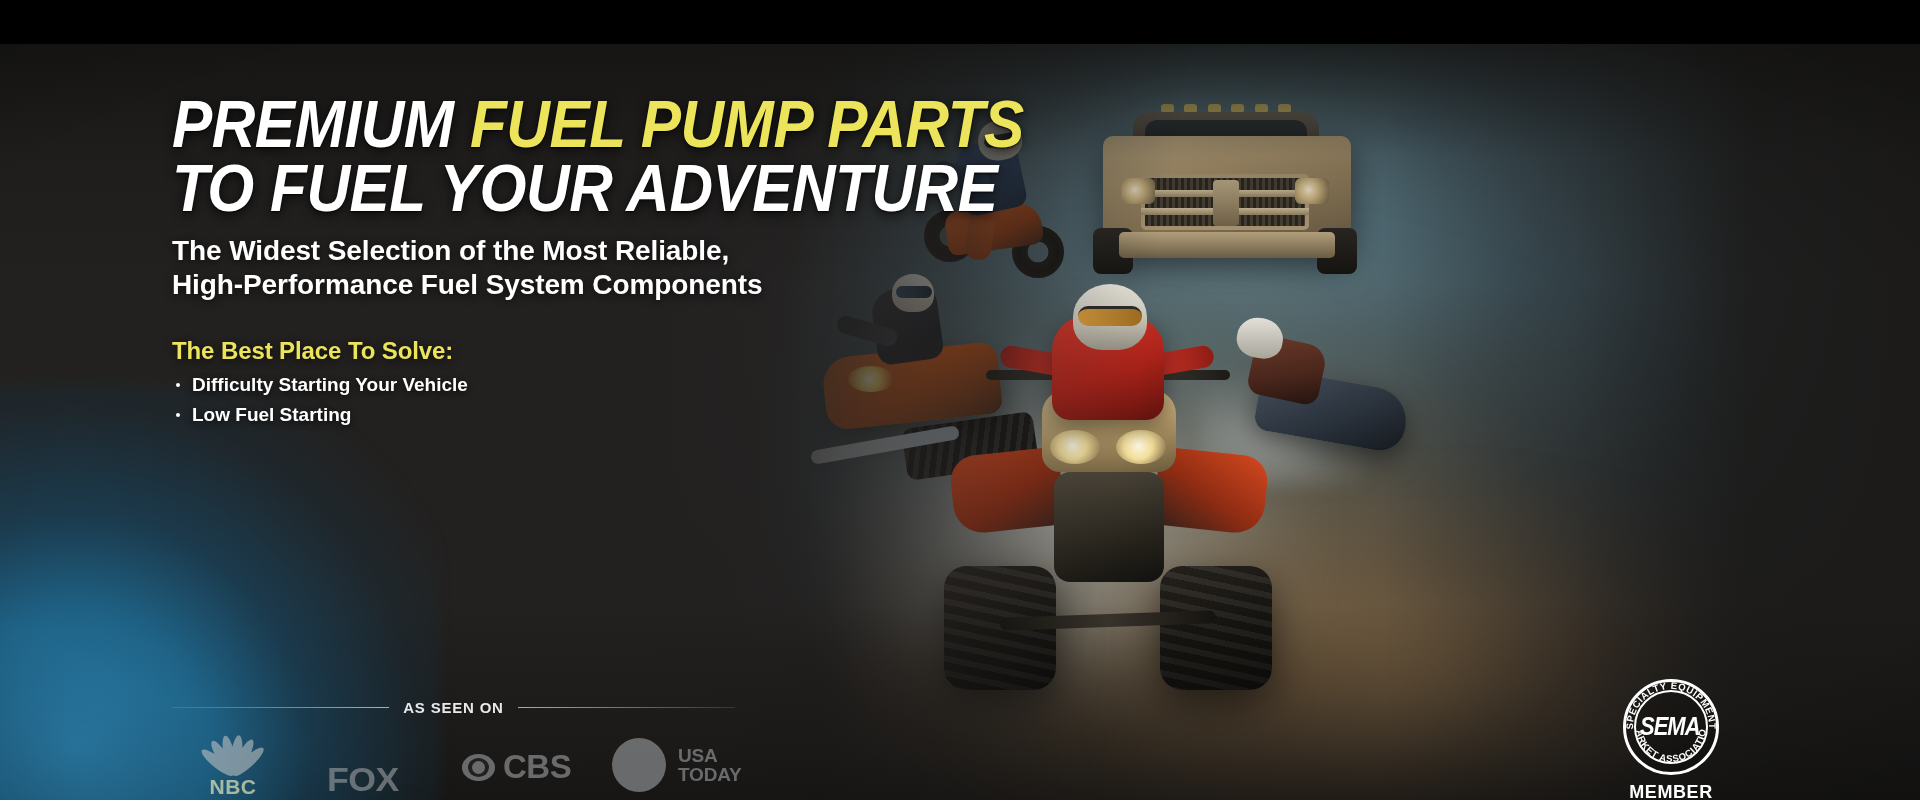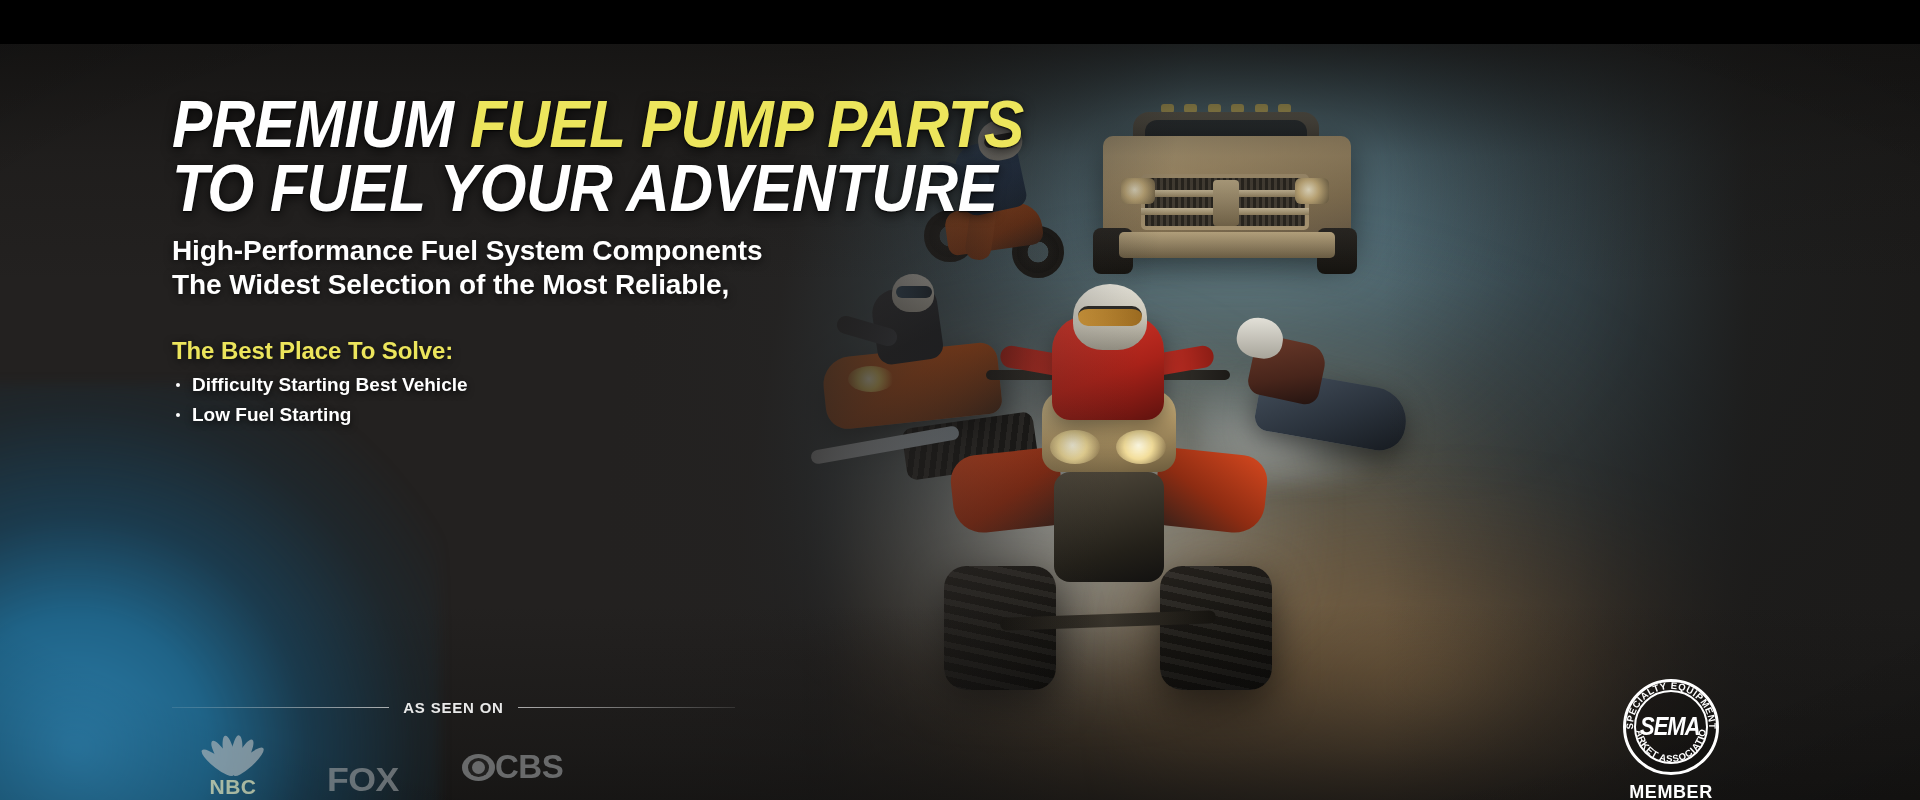--- a/index.html
+++ b/index.html
@@ -352,21 +352,21 @@
     position:absolute; left:0; top:44px; width:74px; text-align:center;
     font-size:21px; font-weight:700; color:#fef9c3; letter-spacing:.5px;
   }
   
   .fox{ left:155px; top:34px; }
   .fox-text{
     font-size:34px; font-weight:700; color:#9a9d9f; letter-spacing:-.5px;
     transform:scaleX(1.05); transform-origin:left center;
   }
   
-  .cbs{ left:290px; top:22px; display:flex; align-items:center; gap:0; }
+  .cbs{ left:290px; top:22px; display:flex; align-items:center; gap:8px; }
   .cbs-eye{
     width:33px; height:27px; border-radius:50%;
     background:#9a9d9f; position:relative;
   }
   .cbs-eye::before{
     content:""; position:absolute; left:6px; top:4px; width:21px; height:19px;
     border-radius:50%; background:#262524;
   }
   .cbs-eye::after{
     content:""; position:absolute; left:10px; top:7px; width:13px; height:13px;
@@ -495,30 +495,30 @@
   <div class="bg-vignette"></div>
 
   <div class="content">
 
     <div class="headline">
       <div class="hl-line"><span>PREMIUM </span><span class="hl-yellow">FUEL PUMP PARTS</span></div>
       <div class="hl-line">TO FUEL YOUR ADVENTURE</div>
     </div>
 
     <div class="subhead">
+      <div>The Widest Selection of the Most Reliable,</div>
       <div>High-Performance Fuel System Components</div>
-      <div>The Widest Selection of the Most Reliable,</div>
     </div>
 
     <div class="solve-title">The Best Place To Solve:</div>
 
     <ul class="bullets">
       <li>
           <span class="dot"></span>
-          <span>Difficulty Starting Best Vehicle</span>
+          <span>Difficulty Starting Your Vehicle</span>
         </li>
       <li>
           <span class="dot"></span>
           <span>Low Fuel Starting</span>
         </li>
     </ul>
 
     <div class="asseen">
       <div class="rule"></div>
       <div class="label">AS SEEN ON</div>
@@ -541,20 +541,27 @@
 
       <div class="logo fox">
         <div class="fox-text">FOX</div>
       </div>
 
       <div class="logo cbs">
         <div class="cbs-eye"></div>
         <div class="cbs-text">CBS</div>
       </div>
 
+      <div class="logo usatoday">
+        <div class="usat-dot"></div>
+        <div class="usat-text">
+          <div>USA</div>
+          <div>TODAY</div>
+        </div>
+      </div>
 
     </div>
 
     <div class="sema">
       <div class="sema-ring"></div>
       <div class="sema-ring2"></div>
       <svg class="sema-arc" viewBox="0 0 96 96">
         <defs>
           <path id="arcTop" d="M 10,48 A 38,38 0 0 1 86,48"></path>
           <path id="arcBot" d="M 13,48 A 35,35 0 0 0 83,48"></path>

